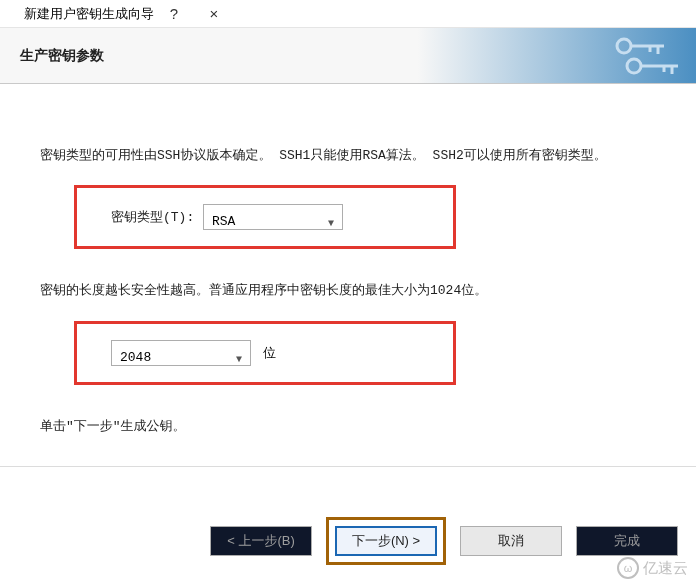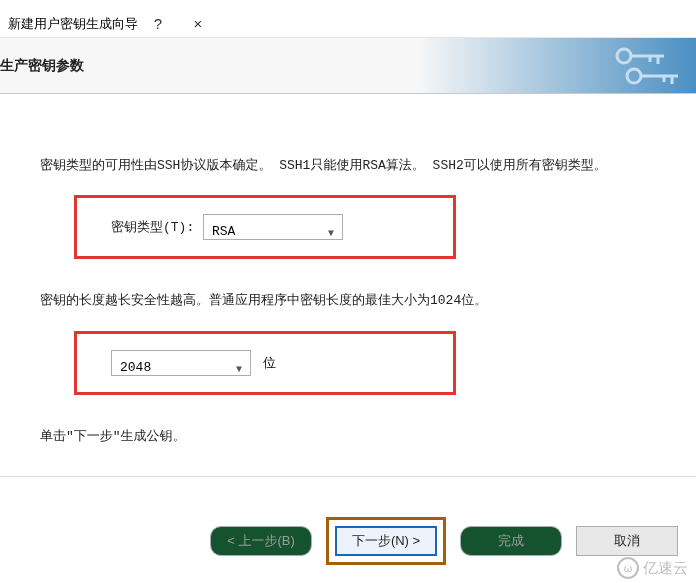--- a/index.html
+++ b/index.html
@@ -10,37 +10,37 @@
     background: #fff;
     width: 696px;
     height: 583px;
     overflow: hidden;
     position: relative;
   }
   .titlebar {
     height: 28px;
     display: flex;
     align-items: center;
-    padding: 0 10px 0 8px;
+    padding: 0 10px 0 24px;
     border-bottom: 1px solid #e5e5e5;
-    margin-top: 10px;
   }
   .titlebar-btn {
     width: 40px;
     text-align: center;
     font-size: 15px;
     color: #333;
   }
   .header {
     height: 56px;
     background: linear-gradient(to right, #f7f7f7 0%, #f7f7f7 60%, #4b8fc2 100%);
     position: relative;
     border-bottom: 1px solid #c9c9c9;
     display: flex;
     align-items: center;
+    padding-left: 20px;
     overflow: hidden;
   }
   .header-title { font-weight: bold; font-size: 14px; color: #222; }
   .header-keys {
     position: absolute;
     right: 6px;
     top: 6px;
     width: 80px;
     height: 44px;
   }
@@ -92,21 +92,21 @@
     height: 30px;
     border: 1px solid #adadad;
     background: #e8e8e8;
     display: inline-flex;
     align-items: center;
     justify-content: center;
     font-family: inherit;
     font-size: 13px;
     color: #222;
   }
-  .btn.disabled { color: #9e9e9e; background: #14532d; border-radius: 11px; }
+  .btn.disabled { color: #9e9e9e; background: #0f172a; }
   .btn.primary { border: 2px solid #1b67b3; background: #eef3fb; }
   .next-wrap {
     border: 3px solid #a16207;
     padding: 6px;
     display: inline-flex;
   }
   .watermark {
     position: absolute;
     right: 8px; bottom: 4px;
     font-size: 15px;
@@ -168,20 +168,20 @@
   <div class="desc">单击"下一步"生成公钥。</div>
 </div>
 
 <hr class="hr">
 
 <div class="footer">
   <button class="btn disabled">&lt; 上一步(B)</button>
   <span class="next-wrap">
     <button class="btn primary">下一步(N) &gt;</button>
   </span>
+  <button class="btn">取消</button>
   <button class="btn disabled">完成</button>
-  <button class="btn">取消</button>
 </div>
 
 <div class="watermark">
   <span class="logo">ω</span>
   <span>亿速云</span>
 </div>
 
 </body></html>

